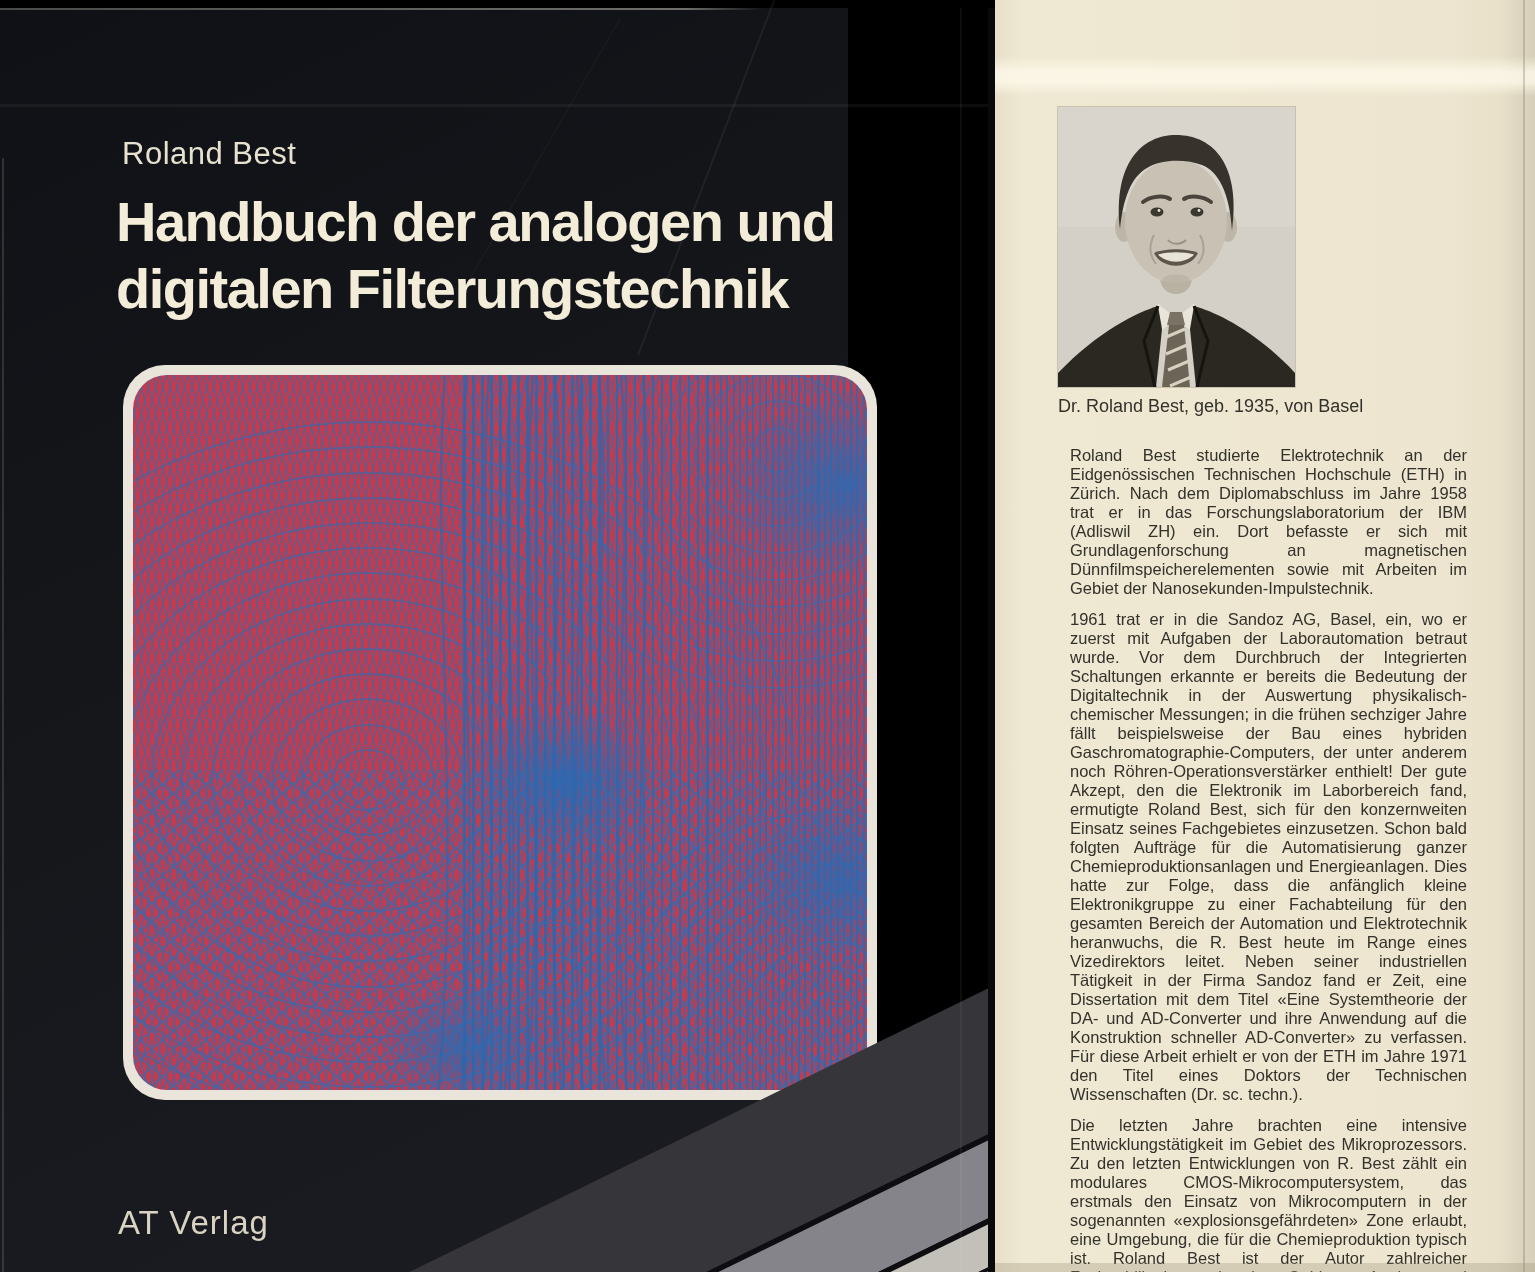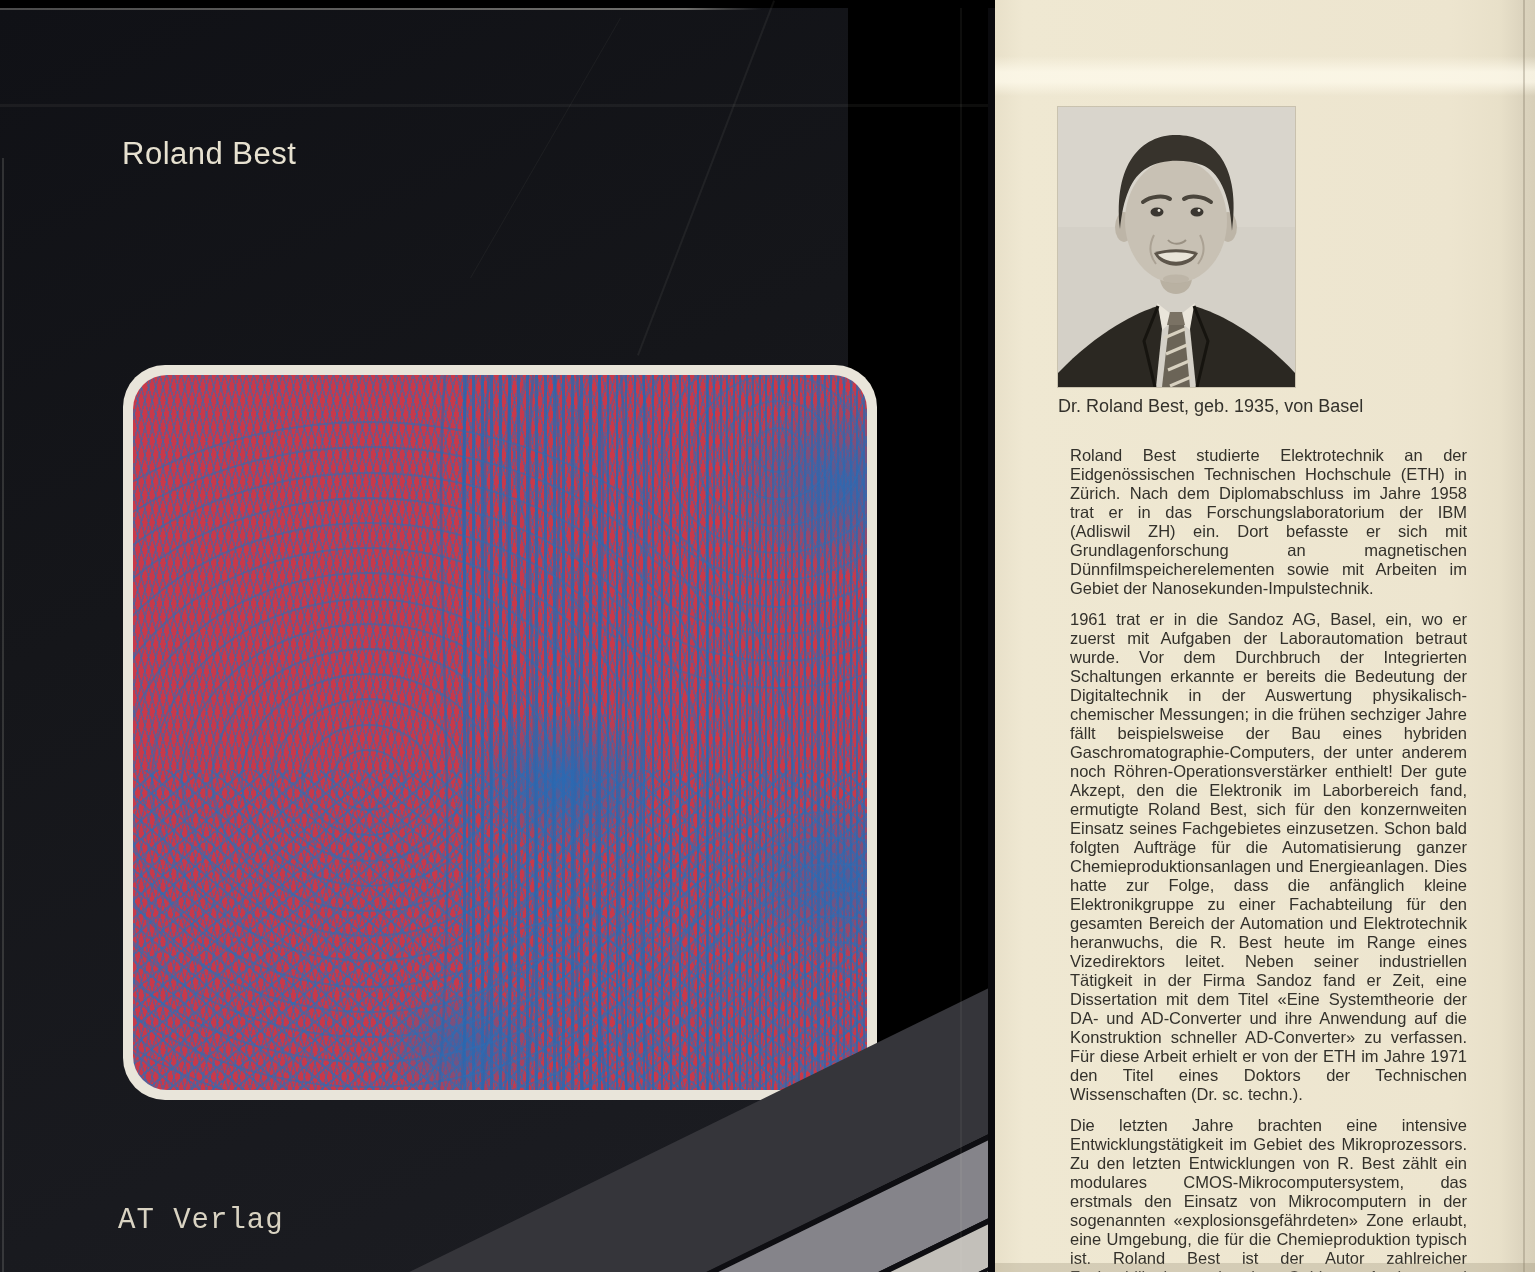--- a/index.html
+++ b/index.html
@@ -16,21 +16,21 @@
   .sheen{position:absolute;left:0;top:96px;width:995px;height:3px;background:rgba(222,218,202,.06);}
   .scratch{position:absolute;background:rgba(210,208,198,.07);}
   .s1{left:705px;top:-20px;width:2px;height:380px;transform:rotate(21deg);}
   .s2{left:545px;top:-10px;width:1px;height:300px;transform:rotate(30deg);opacity:.7;}
   .fold-line{position:absolute;left:960px;top:0;width:2px;height:1272px;background:rgba(235,233,220,.06);}
   .spine-edge{position:absolute;left:988px;top:0;width:7px;height:1272px;background:#0a0a0d;}
 
   .author-name{position:absolute;left:122px;top:128px;font-size:31px;letter-spacing:.5px;color:#e7e1d0;}
   .book-title{position:absolute;left:116px;top:180px;font-weight:700;font-size:56px;
               line-height:67px;letter-spacing:-1.5px;color:#f2ecd9;}
-  .publisher-name{position:absolute;left:118px;top:1196px;font-size:29px;letter-spacing:1px;color:#d9d3c2;font-family:Liberation Mono, monospace;}
+  .publisher-name{position:absolute;left:118px;top:1196px;font-size:33px;letter-spacing:1px;color:#d9d3c2;}
 
   
   .artwork-panel{position:absolute;left:123px;top:357px;width:754px;height:735px;
                  background:#e9e5da;border-radius:42px;padding:10px;box-sizing:border-box;}
   .moire{position:relative;width:100%;height:100%;border-radius:34px;overflow:hidden;
     background-color:#c8394a;
     background-repeat:no-repeat;
     background-image:
       radial-gradient(closest-side,rgba(43,105,178,.95),rgba(43,105,178,0)),
       radial-gradient(closest-side,rgba(43,105,178,.85),rgba(43,105,178,0)),
@@ -80,20 +80,24 @@
 
   <div class="cover">
     <div class="cover-topline"></div>
     <div class="cover-leftline"></div>
     <div class="sheen"></div>
     <div class="scratch s1"></div>
     <div class="scratch s2"></div>
 
     <div class="author-name">Roland Best</div>
 
+    <div class="book-title">
+      <div>Handbuch der analogen und</div>
+      <div>digitalen Filterungstechnik</div>
+    </div>
 
     <div class="artwork-panel">
       <div class="moire">
         <svg viewBox="0 0 734 715" preserveAspectRatio="none">
           <g fill="none" stroke="#2f6db4" stroke-width="2" opacity="0.55">
             <ellipse cx="235" cy="405" rx="36" ry="30"></ellipse>
               <ellipse cx="235" cy="405" rx="66" ry="55"></ellipse>
             <ellipse cx="235" cy="405" rx="96" ry="81"></ellipse>
               <ellipse cx="235" cy="405" rx="126" ry="106"></ellipse>
             <ellipse cx="235" cy="405" rx="156" ry="131"></ellipse>

